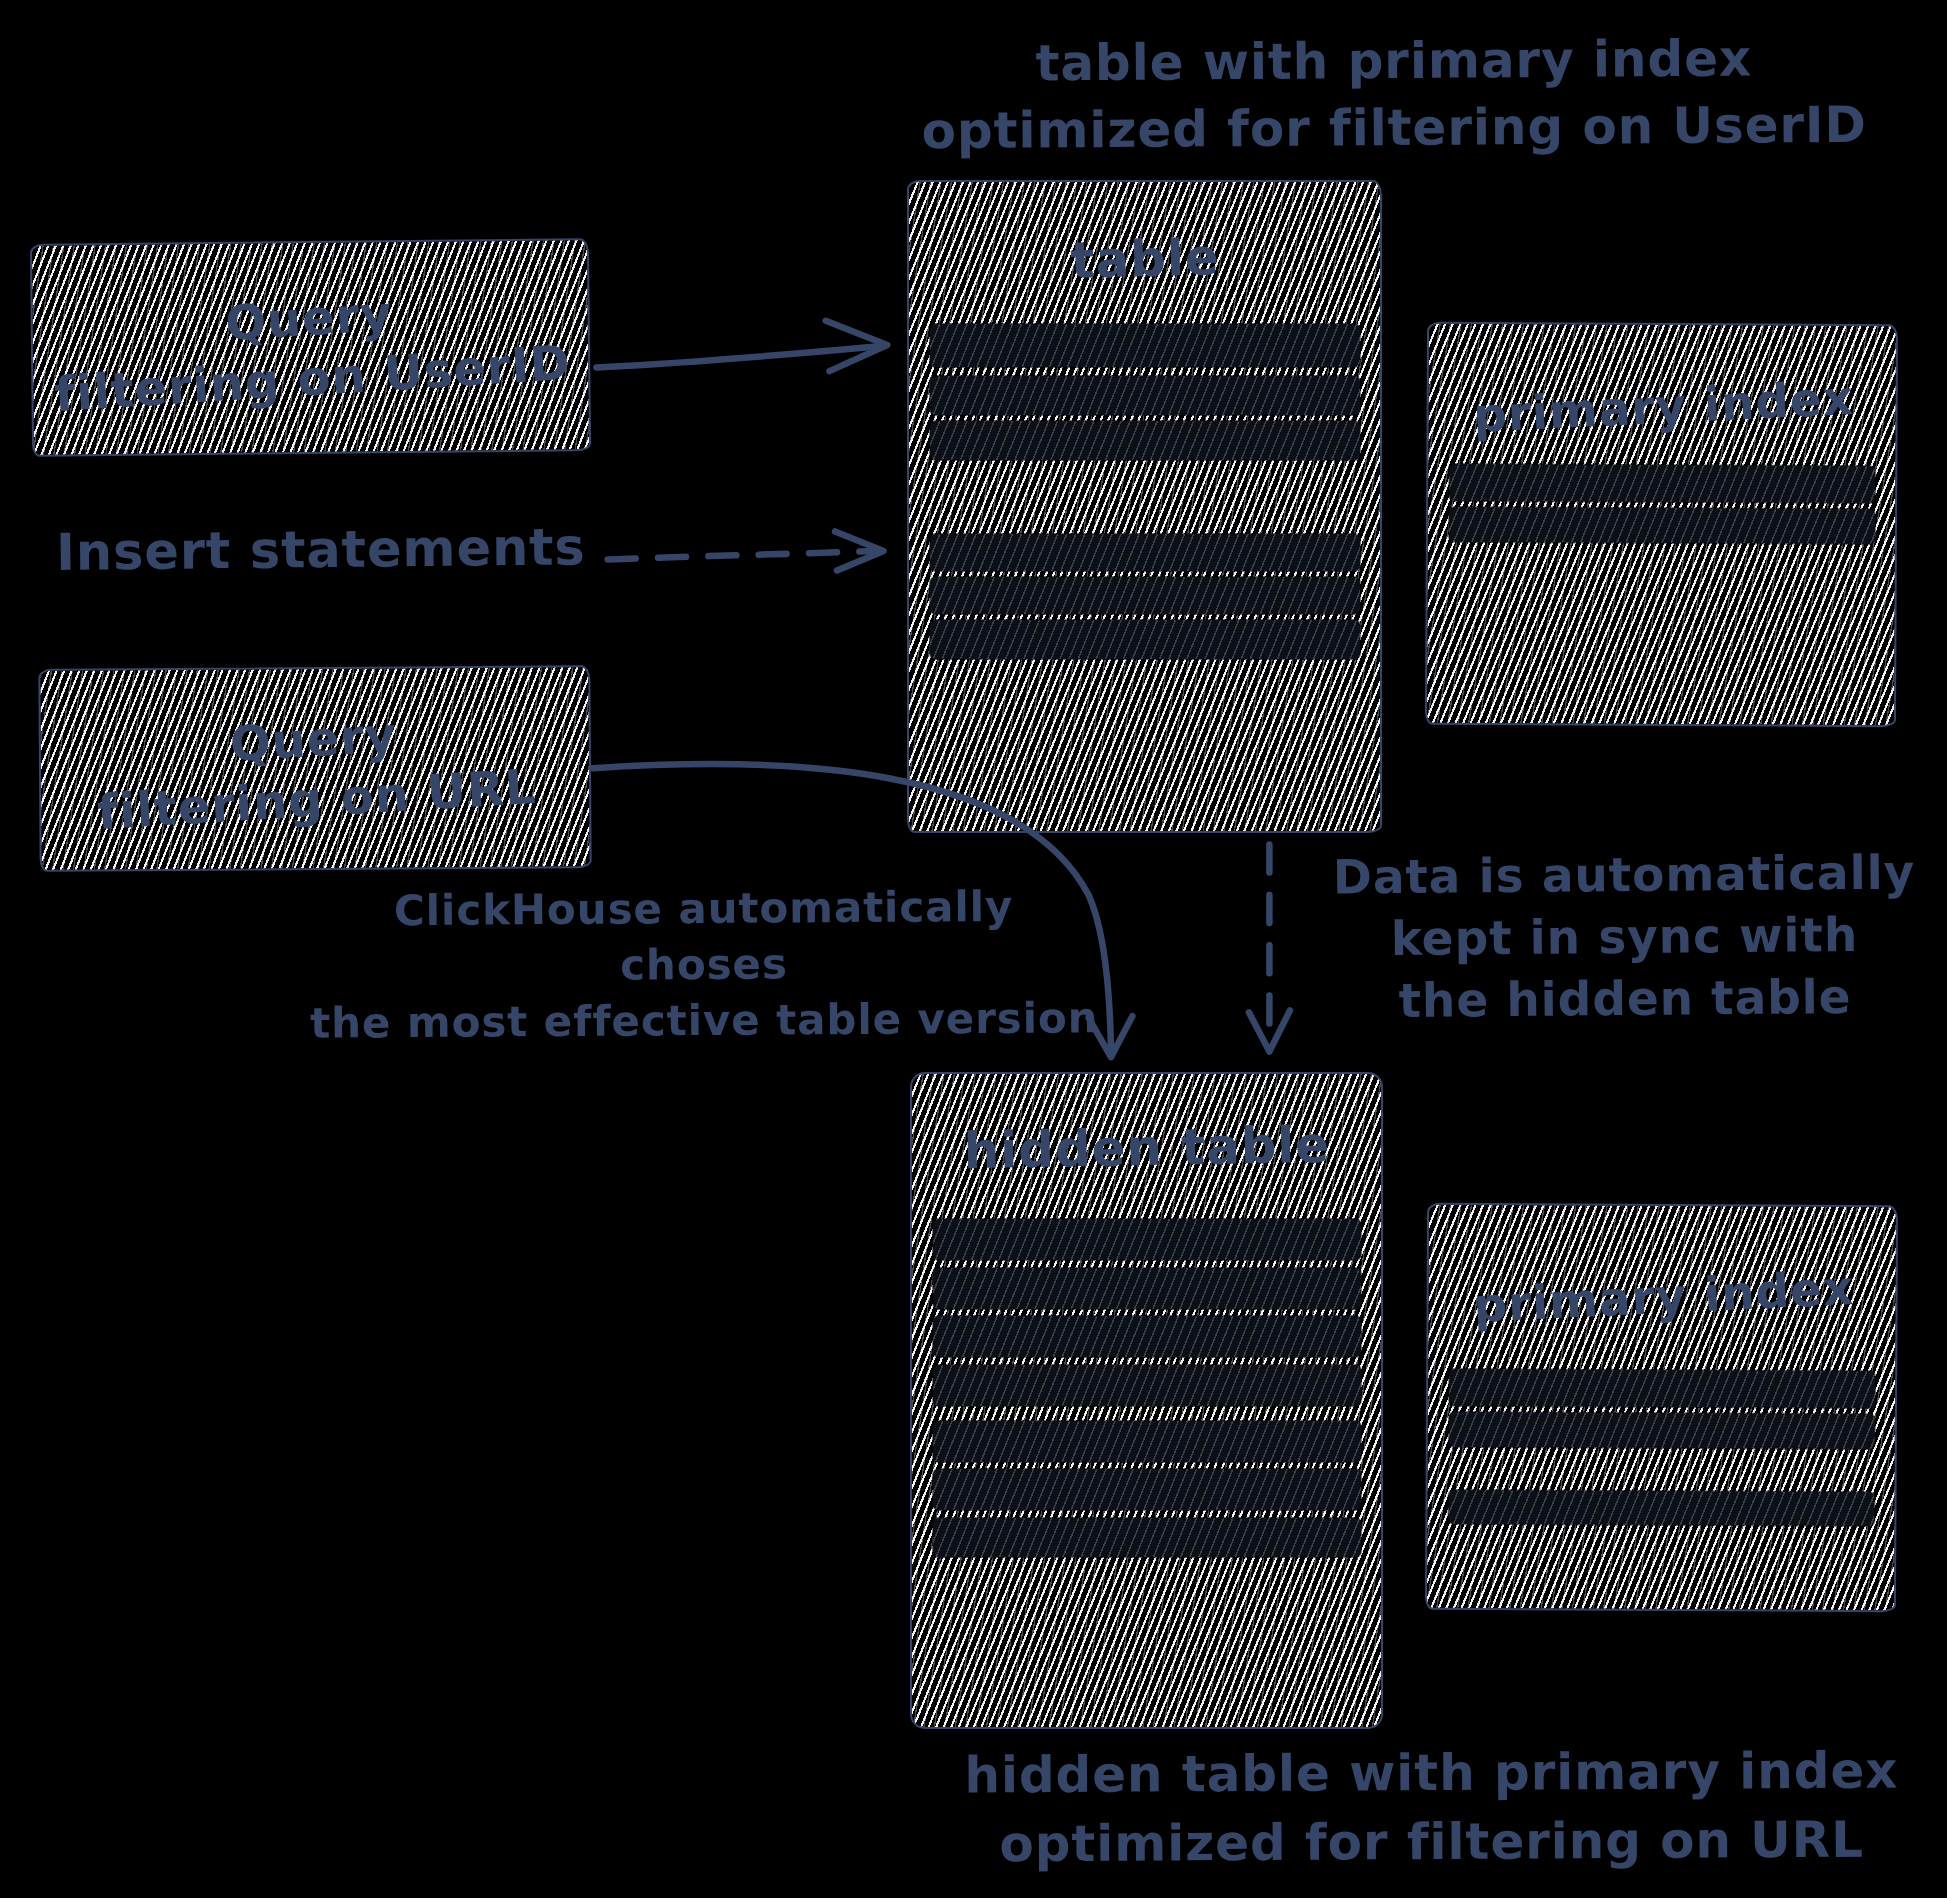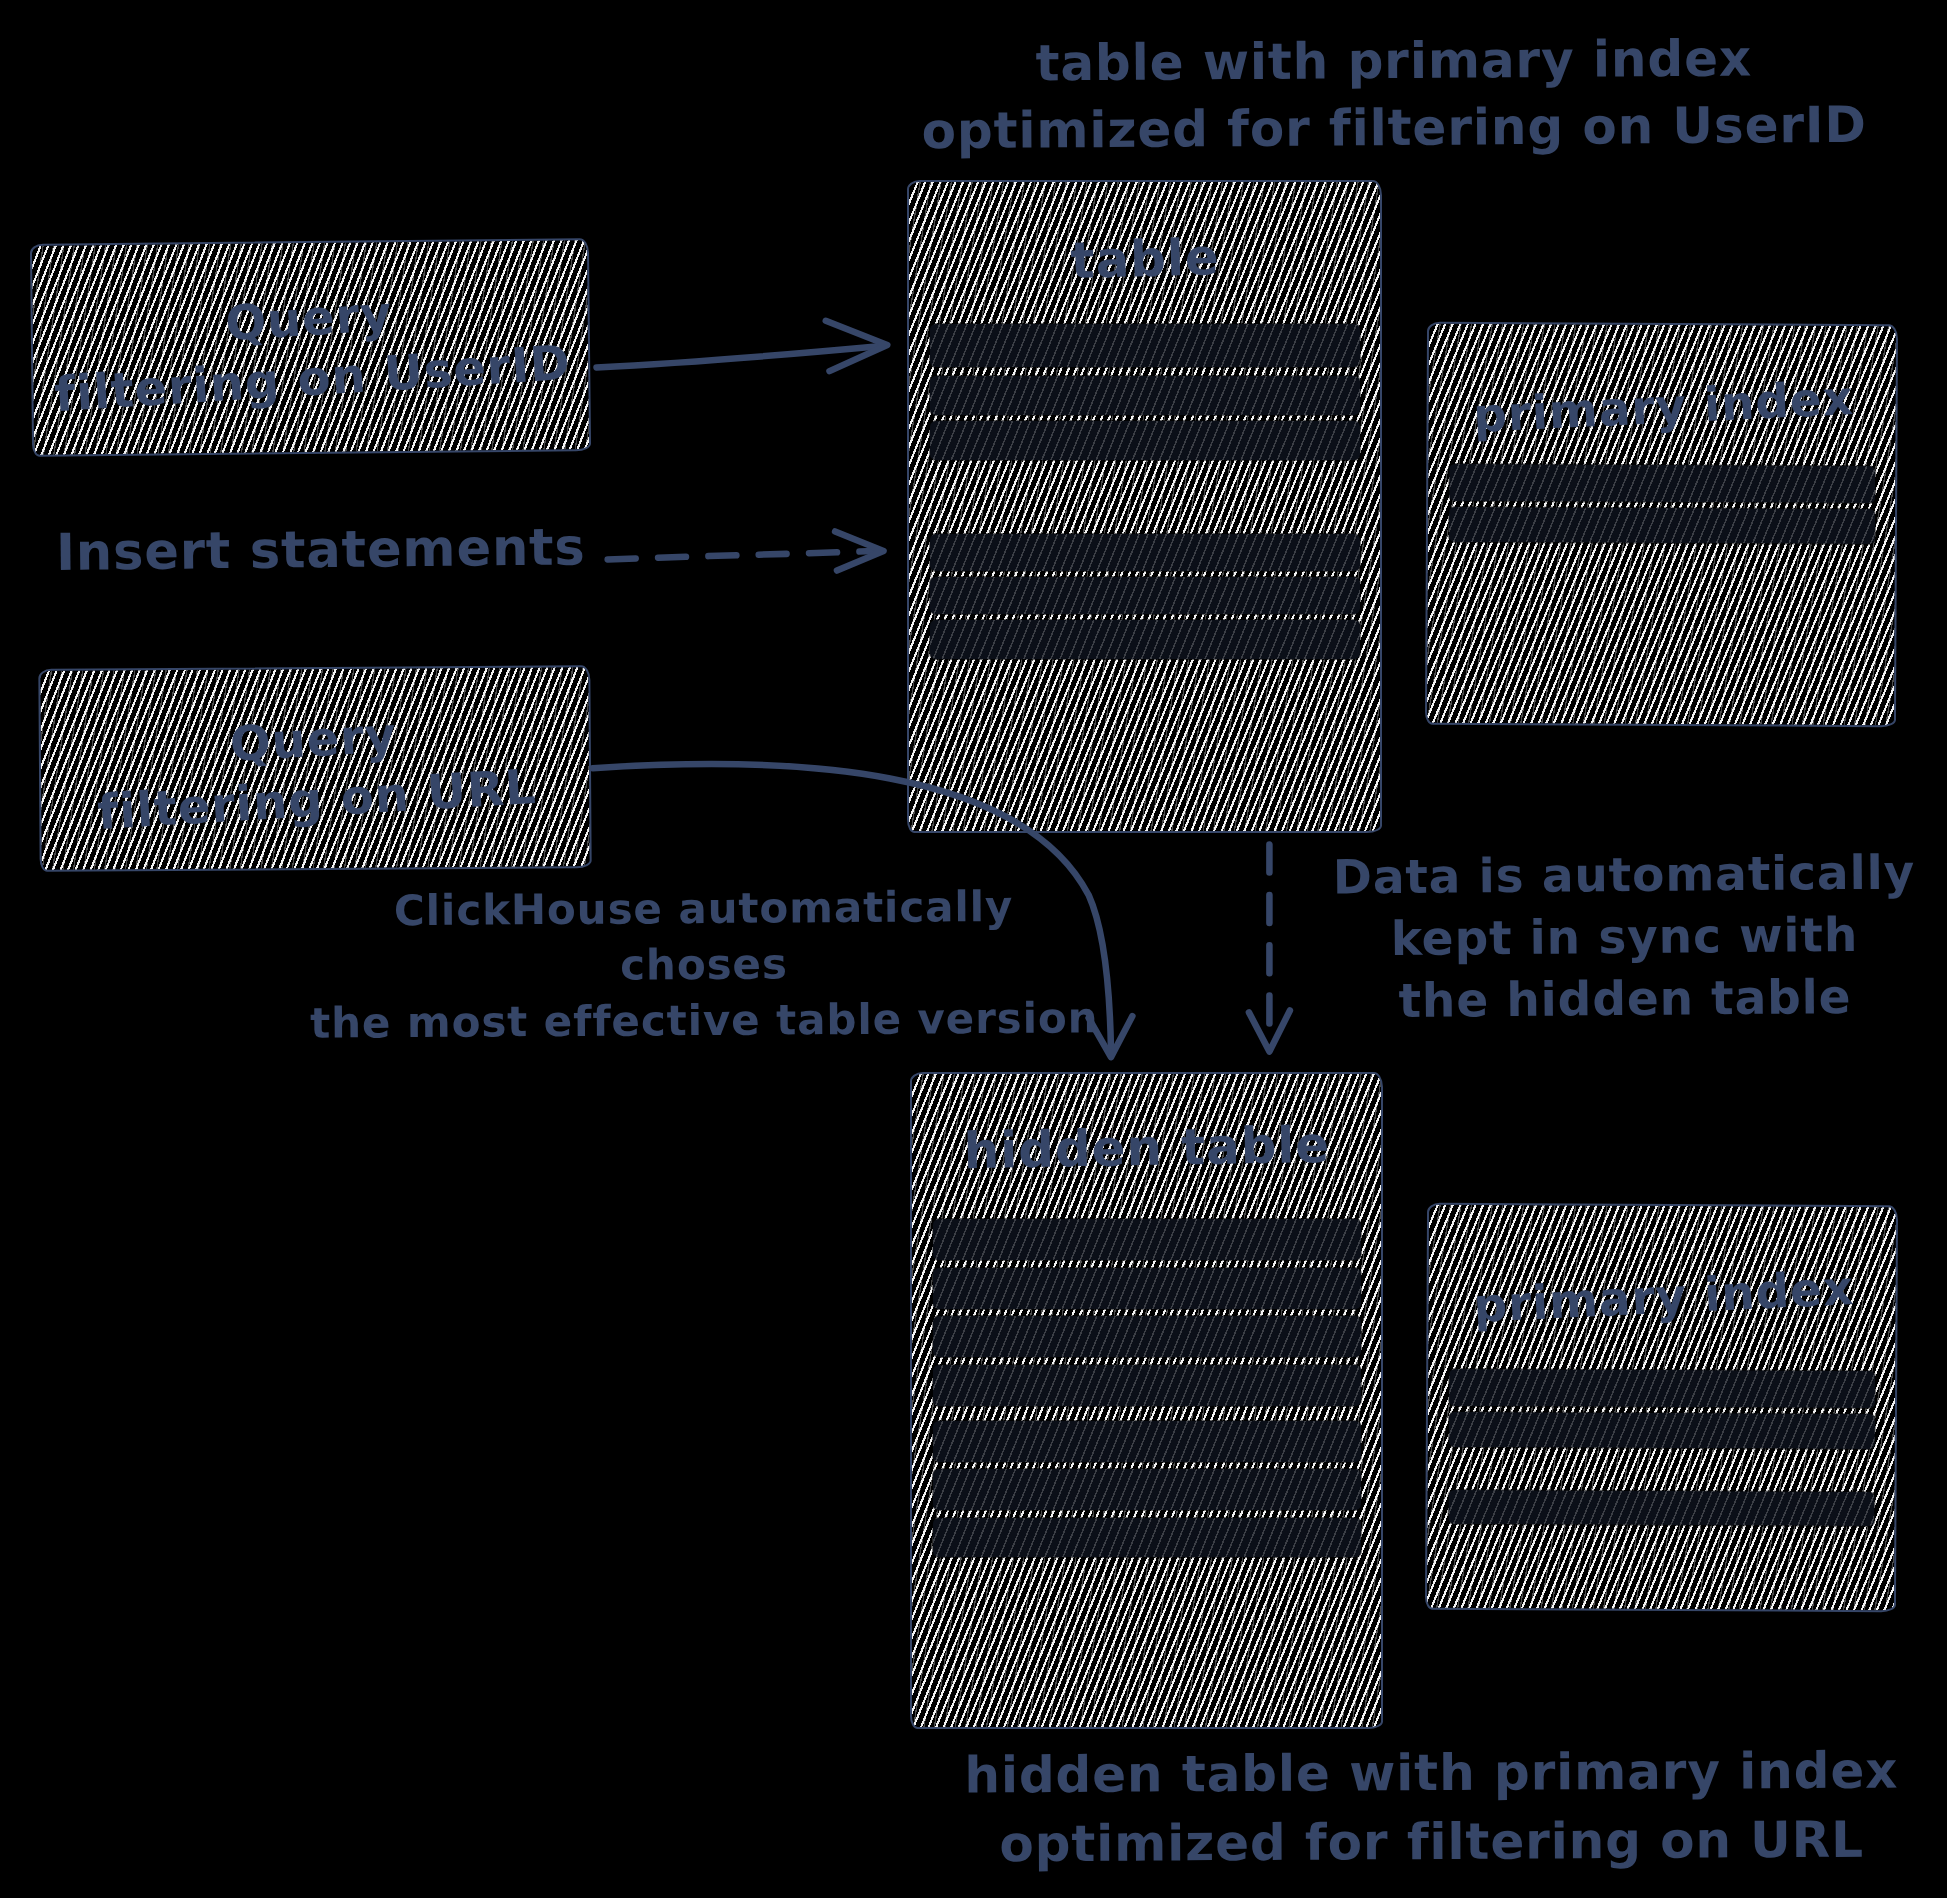--- a/index.html
+++ b/index.html
@@ -68,21 +68,21 @@
   
   #query-userid-box { left: 31px;  top: 241px;  width: 559px; height: 213px; transform: rotate(-0.6deg); }
   #query-url-box    { left: 39px;  top: 667px;  width: 552px; height: 203px; transform: rotate(-0.4deg); }
 
   #table-box        { left: 907px; top: 180px;  width: 475px; height: 653px; }
   #table-box .box-title { padding-top: 48px; font-size: 50px; transform: rotate(-1.5deg); }
 
   #pi-top-box       { left: 1426px; top: 323px; width: 471px; height: 403px; transform: rotate(0.3deg); }
   #pi-top-box .box-title { padding-top: 54px; font-size: 47px; transform: rotate(-3deg); }
 
-  #hidden-table-box { left: 910px; top: 1072px; width: 473px; height: 657px; }
+  #hidden-table-box { left: 910px; top: 1072px; width: 473px; height: 657px; border-radius: 15px; }
   #hidden-table-box .box-title { padding-top: 45px; font-size: 50px; transform: rotate(-1deg); }
 
   #pi-bottom-box    { left: 1426px; top: 1204px; width: 471px; height: 407px; transform: rotate(0.3deg); }
   #pi-bottom-box .box-title { padding-top: 63px; font-size: 47px; transform: rotate(-3deg); }
 
   
   .caption {
     position: absolute;
     color: var(--ink);
     font-weight: 600;

